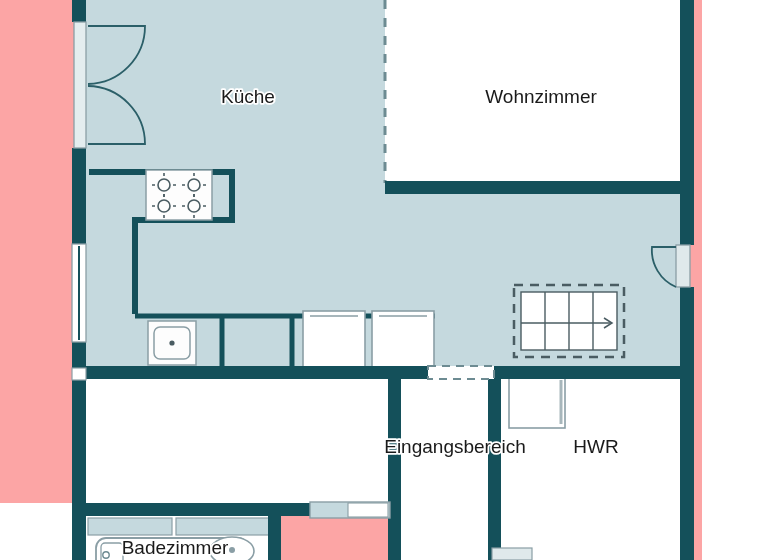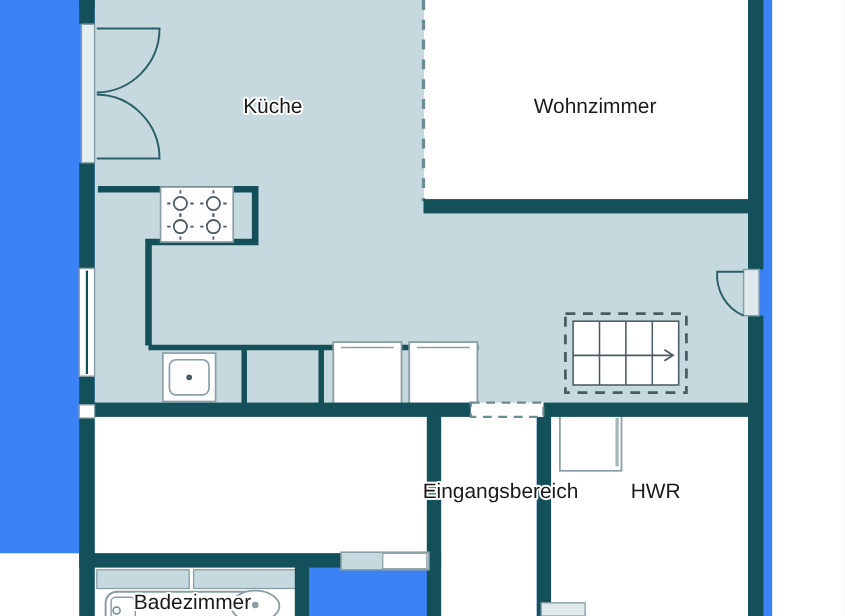--- a/index.html
+++ b/index.html
@@ -8,21 +8,21 @@
     background: #ffffff;
   }
   body {
     font-family: "Liberation Sans", sans-serif;
   }
   #floorplan-root {
     position: relative;
     width: 702px;
     height: 560px;
     overflow: hidden;
-    background: #3b82f6;
+    background: #fca5a5;
   }
   #floorplan-svg {
     display: block;
     width: 768px;
     height: 560px;
   }
   .room-label {
     font-family: "Liberation Sans", sans-serif;
     font-size: 19px;
     fill: #1a1a1a;

